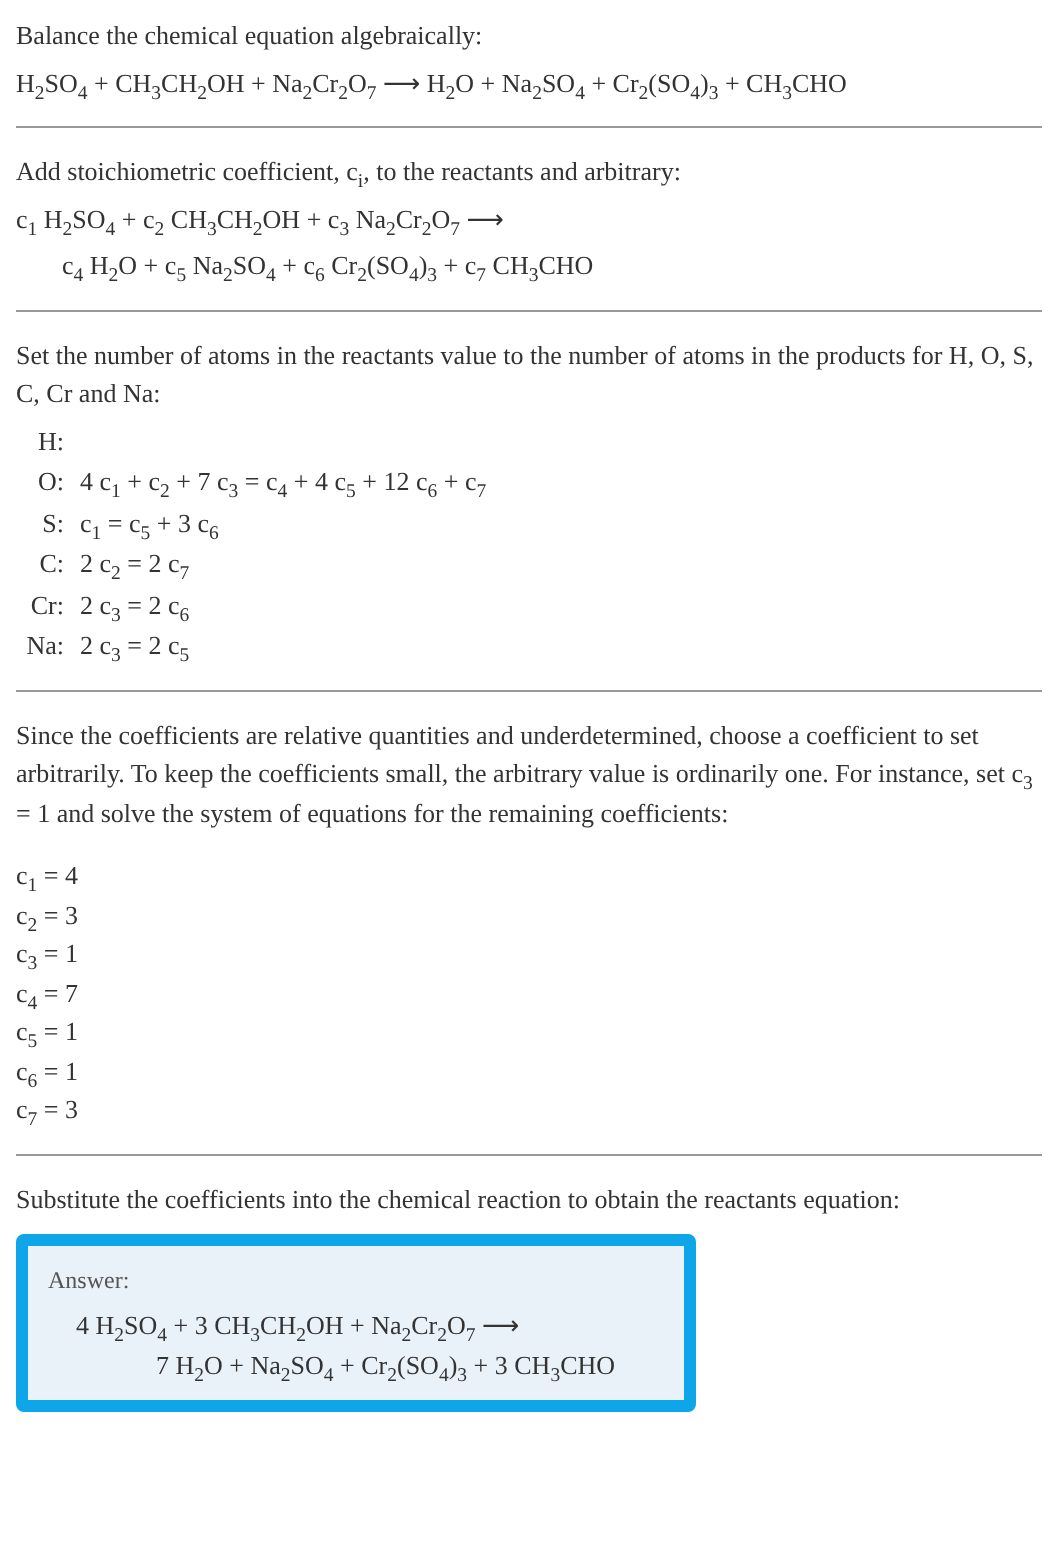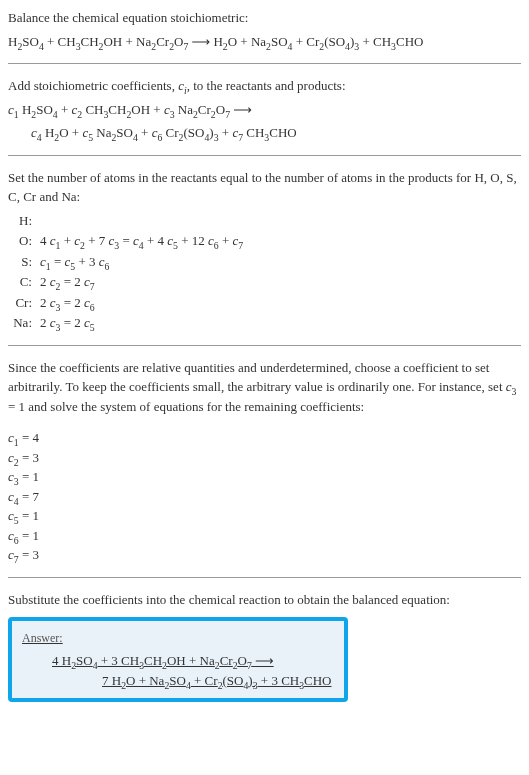--- a/index.html
+++ b/index.html
@@ -33,21 +33,20 @@
     }
     .equation-indent {
       margin-left: 23px;
     }
     .sub {
       font-size: 0.75em;
       vertical-align: sub;
       line-height: 0;
     }
     .var {
-      font-style: italic;
     }
     .arrow {
       font-family: Arial, sans-serif;
     }
     .atom-table {
       margin-top: 4px;
       margin-left: 4px;
     }
     .atom-row {
       display: flex;
@@ -59,69 +58,68 @@
       text-align: right;
       padding-right: 8px;
     }
     .coeff-list {
       margin-top: 12px;
     }
     .coeff-row {
       margin-bottom: 0;
     }
     .answer-box {
-      border: 4px solid #0ea5e9;
+      border: 6px solid #0ea5e9;
       border-radius: 4px;
       background: #eaf2f9;
       padding: 8px 10px;
       margin-top: 4px;
       display: inline-block;
       min-width: 340px;
-      text-decoration: underline;
     }
     .answer-label {
       color: #555;
       font-size: 12px;
       margin-bottom: 4px;
     }
     .answer-eq {
-      margin-left: 30px;
+      margin-left: 14px;
     }
     .answer-eq-cont {
-      margin-left: 80px;
+      margin-left: 54px;
     }
   </style>
 </head>
 <body>
 
 <div class="section">
-  <div class="intro">Balance the chemical equation stoichiometric:</div>
+  <div class="intro">Balance the chemical equation algebraically:</div>
   <div class="equation">
     H<span class="sub">2</span>SO<span class="sub">4</span> + CH<span class="sub">3</span>CH<span class="sub">2</span>OH + Na<span class="sub">2</span>Cr<span class="sub">2</span>O<span class="sub">7</span> <span class="arrow">⟶</span> H<span class="sub">2</span>O + Na<span class="sub">2</span>SO<span class="sub">4</span> + Cr<span class="sub">2</span>(SO<span class="sub">4</span>)<span class="sub">3</span> + CH<span class="sub">3</span>CHO
   </div>
 </div>
 
 <hr class="divider">
 
 <div class="section">
   <div class="intro">
-    <span>Add stoichiometric coefficients, </span><span class="var"><span class="var">c</span><span class="sub var">i</span></span><span>, to the reactants and products:</span>
+    <span>Add stoichiometric coefficient, </span><span class="var"><span class="var">c</span><span class="sub var">i</span></span><span>, to the reactants and arbitrary:</span>
   </div>
   <div class="equation">
     <span class="var">c</span><span class="sub">1</span> H<span class="sub">2</span>SO<span class="sub">4</span> + <span class="var">c</span><span class="sub">2</span> CH<span class="sub">3</span>CH<span class="sub">2</span>OH + <span class="var">c</span><span class="sub">3</span> Na<span class="sub">2</span>Cr<span class="sub">2</span>O<span class="sub">7</span> <span class="arrow">⟶</span>
   </div>
   <div class="equation equation-indent">
     <span class="var">c</span><span class="sub">4</span> H<span class="sub">2</span>O + <span class="var">c</span><span class="sub">5</span> Na<span class="sub">2</span>SO<span class="sub">4</span> + <span class="var">c</span><span class="sub">6</span> Cr<span class="sub">2</span>(SO<span class="sub">4</span>)<span class="sub">3</span> + <span class="var">c</span><span class="sub">7</span> CH<span class="sub">3</span>CHO
   </div>
 </div>
 
 <hr class="divider">
 
 <div class="section">
-  <div class="intro">Set the number of atoms in the reactants equal to the number of atoms in the products for H, O, S, C, Cr and Na:</div>
+  <div class="intro">Set the number of atoms in the reactants value to the number of atoms in the products for H, O, S, C, Cr and Na:</div>
   <div class="atom-table">
     <div class="atom-row">
       <div class="atom-label">H:</div>
     </div>
     <div class="atom-row">
       <div class="atom-label">O:</div>
       <div>4 <span class="var">c</span><span class="sub">1</span> + <span class="var">c</span><span class="sub">2</span> + 7 <span class="var">c</span><span class="sub">3</span> = <span class="var">c</span><span class="sub">4</span> + 4 <span class="var">c</span><span class="sub">5</span> + 12 <span class="var">c</span><span class="sub">6</span> + <span class="var">c</span><span class="sub">7</span></div>
     </div>
     <div class="atom-row">
       <div class="atom-label">S:</div>
@@ -155,21 +153,21 @@
     <div class="coeff-row"><span class="var">c</span><span class="sub">4</span> = 7</div>
     <div class="coeff-row"><span class="var">c</span><span class="sub">5</span> = 1</div>
     <div class="coeff-row"><span class="var">c</span><span class="sub">6</span> = 1</div>
     <div class="coeff-row"><span class="var">c</span><span class="sub">7</span> = 3</div>
   </div>
 </div>
 
 <hr class="divider">
 
 <div class="section">
-  <div class="intro">Substitute the coefficients into the chemical reaction to obtain the balanced equation:</div>
+  <div class="intro">Substitute the coefficients into the chemical reaction to obtain the reactants equation:</div>
   <div class="answer-box">
     <div class="answer-label">Answer:</div>
     <div class="answer-eq">
       4 H<span class="sub">2</span>SO<span class="sub">4</span> + 3 CH<span class="sub">3</span>CH<span class="sub">2</span>OH + Na<span class="sub">2</span>Cr<span class="sub">2</span>O<span class="sub">7</span> <span class="arrow">⟶</span>
     </div>
     <div class="answer-eq-cont">
       7 H<span class="sub">2</span>O + Na<span class="sub">2</span>SO<span class="sub">4</span> + Cr<span class="sub">2</span>(SO<span class="sub">4</span>)<span class="sub">3</span> + 3 CH<span class="sub">3</span>CHO
     </div>
   </div>
 </div>

